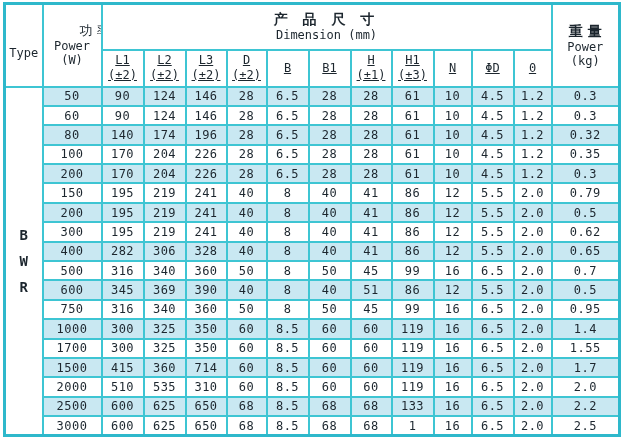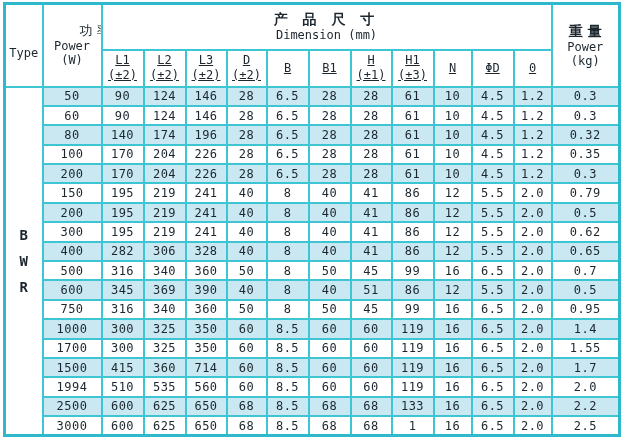--- a/index.html
+++ b/index.html
@@ -360,24 +360,24 @@
           <td class="num">8.5</td>
           <td class="num">60</td>
           <td class="num">60</td>
           <td class="num">119</td>
           <td class="num">16</td>
           <td class="num">6.5</td>
           <td class="num">2.0</td>
           <td class="num">1.7</td>
         </tr>
         <tr>
-          <td class="num">1994</td>
+          <td class="num">2000</td>
           <td class="num">510</td>
           <td class="num">535</td>
-          <td class="num">560</td>
+          <td class="num">310</td>
           <td class="num">60</td>
           <td class="num">8.5</td>
           <td class="num">60</td>
           <td class="num">60</td>
           <td class="num">119</td>
           <td class="num">16</td>
           <td class="num">6.5</td>
           <td class="num">2.0</td>
           <td class="num">2.0</td>
         </tr>

